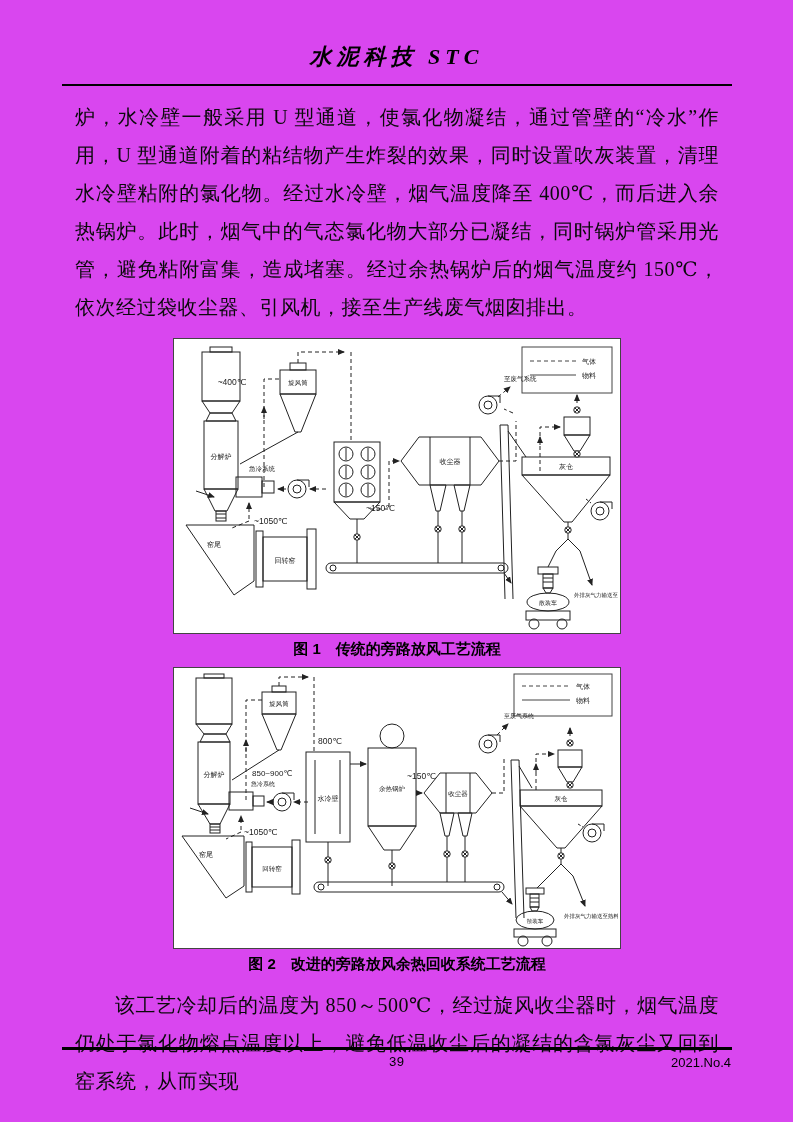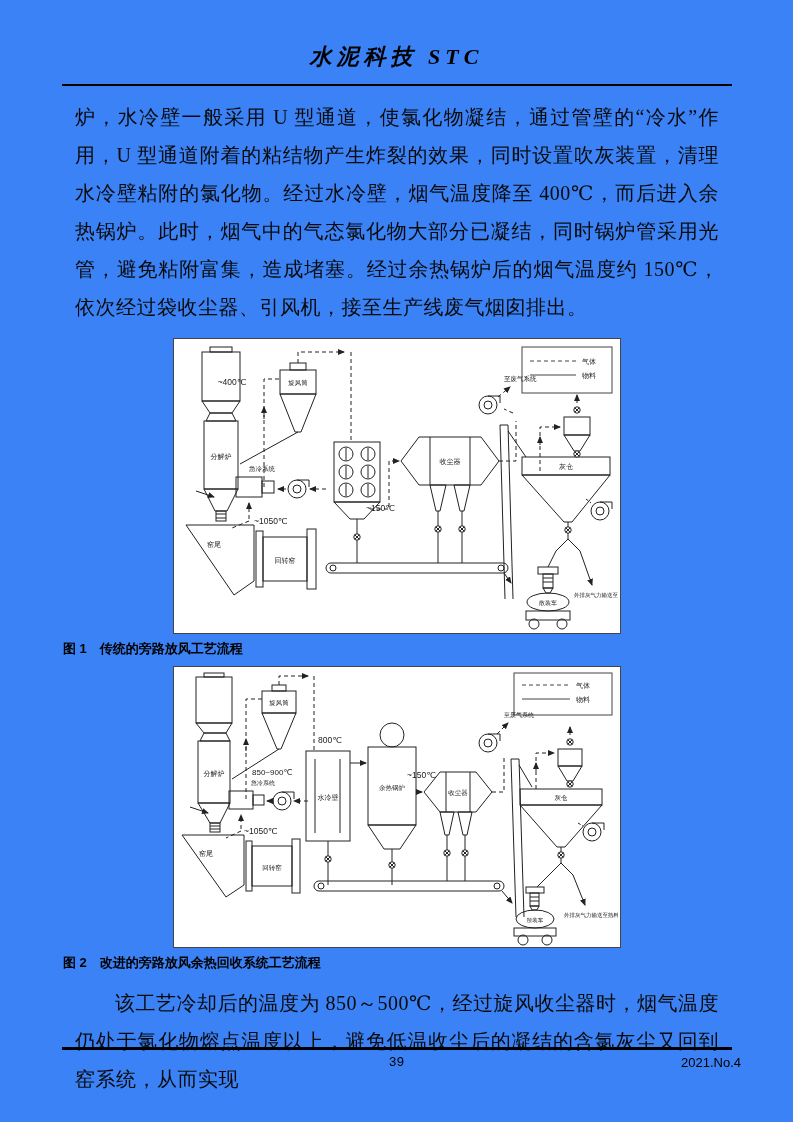--- a/index.html
+++ b/index.html
@@ -1,48 +1,48 @@
 <!DOCTYPE html>
 <html><head>
 <meta charset="utf-8">
 <style>
   html,body{margin:0;padding:0;background:#888;}
   .page{
-    position:relative;width:793px;height:1122px;margin:0 auto;background:#3b82f6;
+    position:relative;width:793px;height:1122px;margin:0 auto;background:#d946ef;
     font-family:"Liberation Serif","DejaVu Serif",serif;color:#111;overflow:hidden;
   }
   .header-title{
     position:absolute;top:42px;left:0;right:0;text-align:center;
     font-size:22px;font-weight:bold;font-style:italic;letter-spacing:5px;color:#000;
   }
   .header-rule{position:absolute;top:84px;left:62px;width:670px;border-top:2px solid #000;}
   .content{position:absolute;top:86px;left:63px;width:668px;}
   .para{
     font-size:20px;line-height:38px;text-align:justify;margin:12px;color:#0a0a0a;
     letter-spacing:0.5px;
   }
   .para.indent{text-indent:2em;}
   .figure-box{
     width:446px;margin:5px auto 0 auto;border:1px solid #444;background:#fff;
   }
   .figure-caption{
-    text-align:left;font-size:13px;font-weight:bold;margin:6px 0 8px 0;color:#000;
+    text-align:center;font-size:15px;font-weight:bold;margin:6px 0 8px 0;color:#000;
     font-family:"Liberation Sans","DejaVu Sans",sans-serif;
   }
   svg{display:block;}
   svg text{
     font-family:"Liberation Sans","DejaVu Sans",sans-serif;fill:#1a1a1a;stroke:none;
   }
   .footer-rule{position:absolute;top:1047px;left:62px;width:670px;border-top:3.5px solid #000;}
   .footer-page{
     position:absolute;top:1055px;left:0;right:0;text-align:center;font-size:13px;
     font-family:Liberation Mono, monospace;color:#000;
   }
   .footer-issue{
-    position:absolute;top:1055px;right:52px;font-size:13px;
+    position:absolute;top:1055px;right:62px;font-size:13px;
     font-family:"Liberation Sans","DejaVu Sans",sans-serif;color:#000;
   }
 </style>
 </head>
 <body>
 
 <div class="page">
 
   <div class="header-title">水泥科技 STC</div>
   <div class="header-rule"></div>

